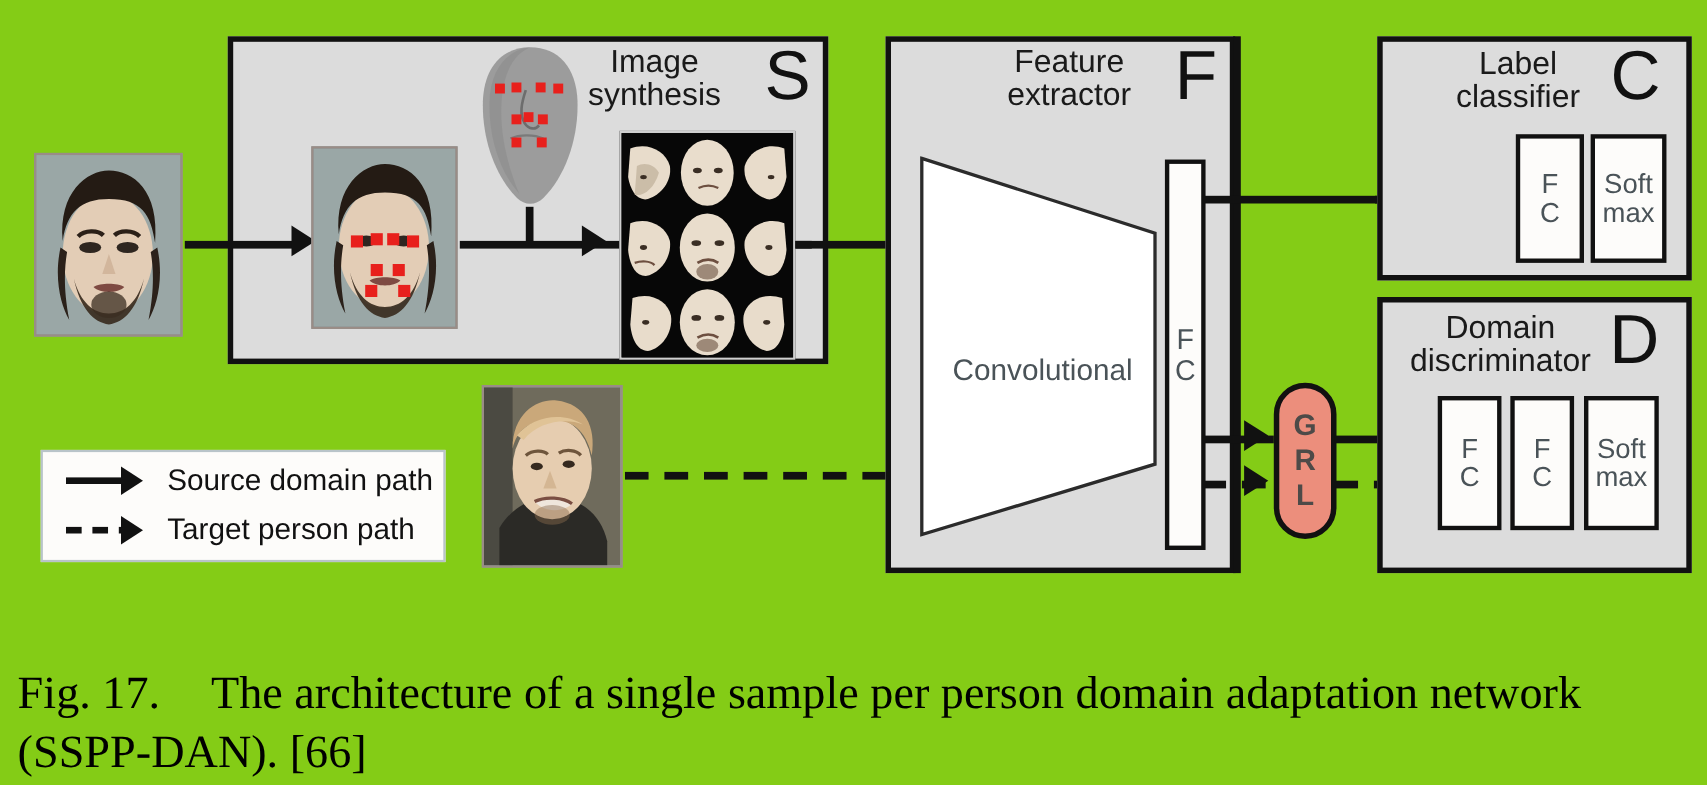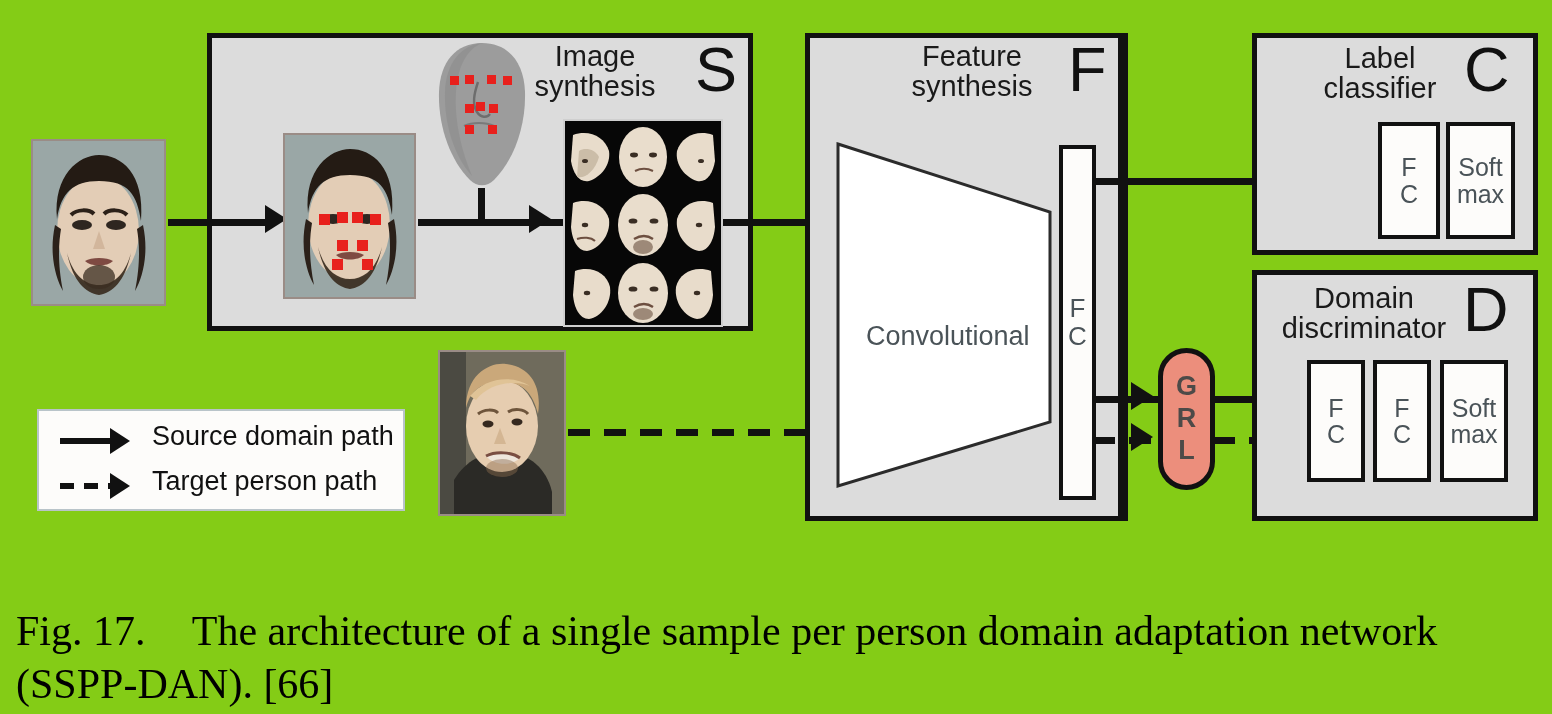--- a/index.html
+++ b/index.html
@@ -111,21 +111,21 @@
   
   .legend {
     position: absolute;
     background: #fdfcfa;
     border: 2px solid #b9c4c9;
     padding: 0;
   }
   .legend-row {
     position: absolute;
     display: flex;
-    align-items: flex-end;
+    align-items: center;
     color: #111111;
     font-size: 27px;
     font-family: "Liberation Sans", sans-serif;
     white-space: nowrap;
   }
   .legend-mark { position: relative; width: 78px; height: 22px; margin-right: 14px; }
 
   
   .caption {
     position: absolute;
@@ -289,21 +289,21 @@
       <ellipse cx="62" cy="116" rx="16" ry="9" fill="#8a6a4e" opacity="0.45"></ellipse>
     </svg>
   </div>
 
   <div class="dline" style="left:568px; top:429px; width:248px;"></div>
   <div class="ahead" style="left:806px; top:415px;"></div>
 
   <div class="modbox" style="left:805px; top:33px; width:318px; height:488px;"></div>
 
   <div class="modtitle" style="left:872px; top:42px; width:200px;">Feature
-synthesis</div>
+extractor</div>
   <div class="modletter" style="left:1068px; top:38px;">F</div>
 
   <div class="trap" style="left:834px; top:140px; width:230px; height:350px;">
     <svg width="230" height="350" viewBox="0 0 230 350">
       <polygon points="4,4 216,72 216,282 4,346" fill="#ffffff" stroke="#2b2b2b" stroke-width="3"></polygon>
     </svg>
   </div>
   <div class="convlabel" style="left:866px; top:310px;margin-top:11px;">Convolutional</div>
 
   <div class="unit vert" style="left:1059px; top:145px; width:37px; height:355px;">F

